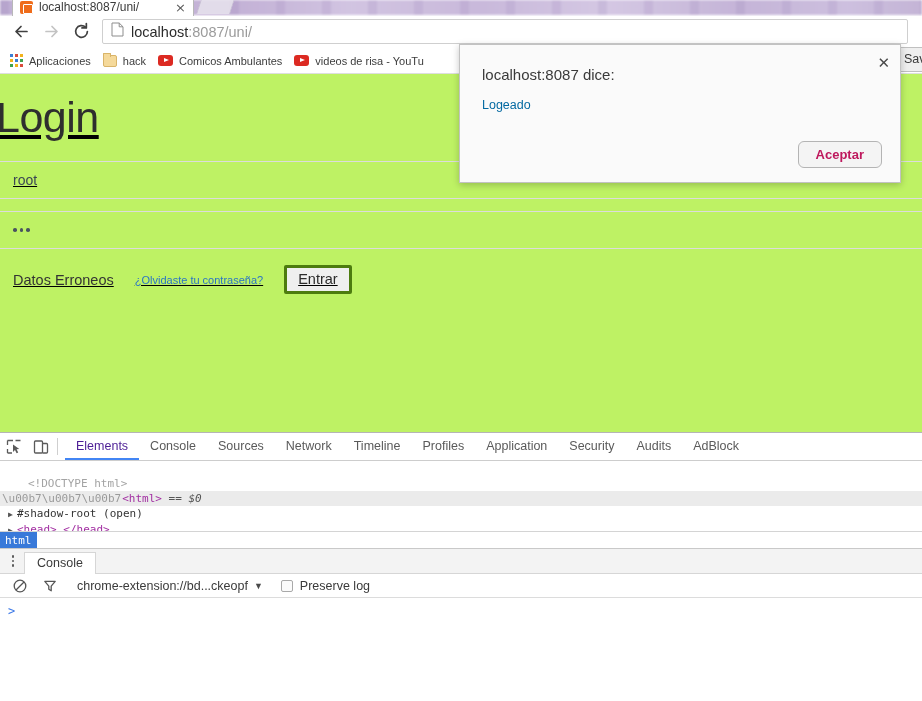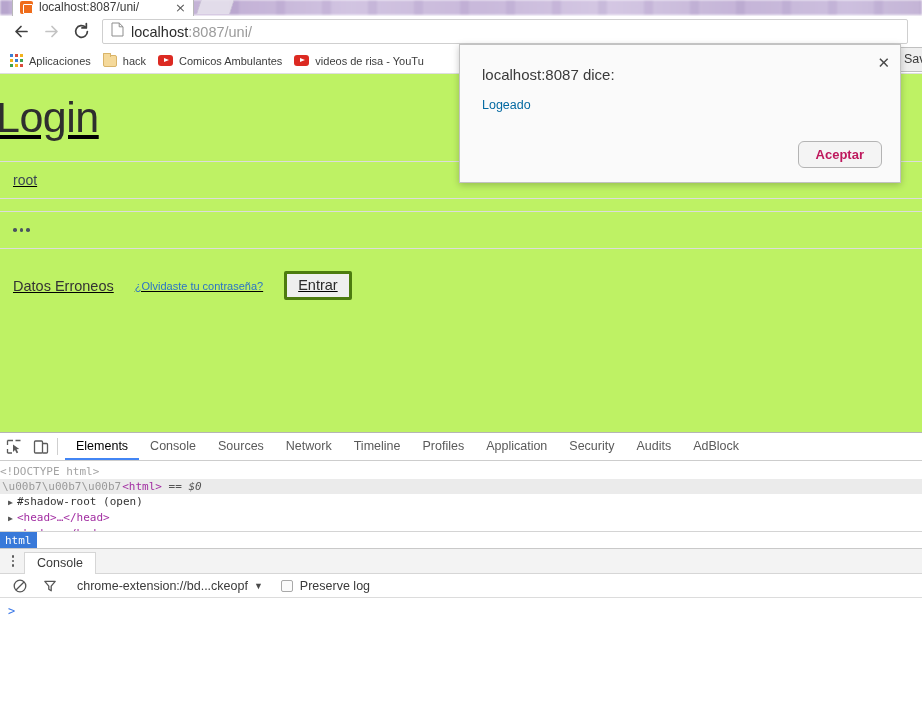--- a/index.html
+++ b/index.html
@@ -138,21 +138,21 @@
     display: flex; align-items: center; padding-left: 13px;
   }
   .field-row.second { margin-top: 12px; }
   .field-val { font-size: 14px; color: #3b4754; }
   .pw-dots { display: flex; gap: 3px; align-items: center; }
   .pw-dots i {
     width: 3.5px; height: 3.5px; background: #4a5460; border-radius: 50%;
     display: block;
   }
   .actions {
-    margin-top: 22px; display: flex; align-items: center;
+    margin-top: 16px; display: flex; align-items: center;
     padding-left: 13px; gap: 21px;
   }
   .err-text { font-size: 14.5px; color: #333333; }
   .forgot-link { font-size: 11px; color: #2a74c6; text-decoration: none; }
   .entrar-btn {
     font-family: "Liberation Sans", sans-serif;
     font-size: 14.5px; color: #2b2b2b;
     background: #efefef; border: 3px solid #4d7c0f;
     border-radius: 2px; padding: 3px 11px 4px 11px; cursor: default;
   }
@@ -207,28 +207,28 @@
   }
   .dt-sep {
     width: 1px; height: 17px; background: #cfcfcf; margin: 0 7px 0 3px; flex: none;
   }
   .dt-tabs { display: flex; align-items: stretch; height: 100%; }
   .dt-tab {
     font-size: 12.5px; color: #5a5a5a; padding: 0 11px;
     display: flex; align-items: center; height: 100%;
     border-bottom: 2px solid transparent; white-space: nowrap;
   }
-  .dt-tab.active { color: #000000; border-bottom-color: #4285f4; }
+  .dt-tab.active { color: #4c1d95; border-bottom-color: #4285f4; }
 
   .dom-tree {
     padding: 3px 0 0 0; font-family: "DejaVu Sans Mono", monospace;
     font-size: 11px; line-height: 15px; height: 90px; overflow: hidden;
   }
   .dom-line { padding-left: 8px; white-space: nowrap; color: #333; }
-  .dom-line.doctype { color: #a3a3a3; padding-left: 0; }
+  .dom-line.doctype { color: #a3a3a3; padding-left: 28px; margin-top: 12px; }
   .dom-line.selected {
     background: #ebebeb; padding-left: 0;
   }
   .dom-line.selected .dots { color: #9a9a9a; padding: 0 1px 0 2px; }
   .tag { color: #a22ea2; }
   .dollar { color: #555; font-style: italic; }
   .arrow {
     display: inline-block; width: 9px; color: #555; font-size: 8px;
   }
   .shadow-txt { color: #333; }

